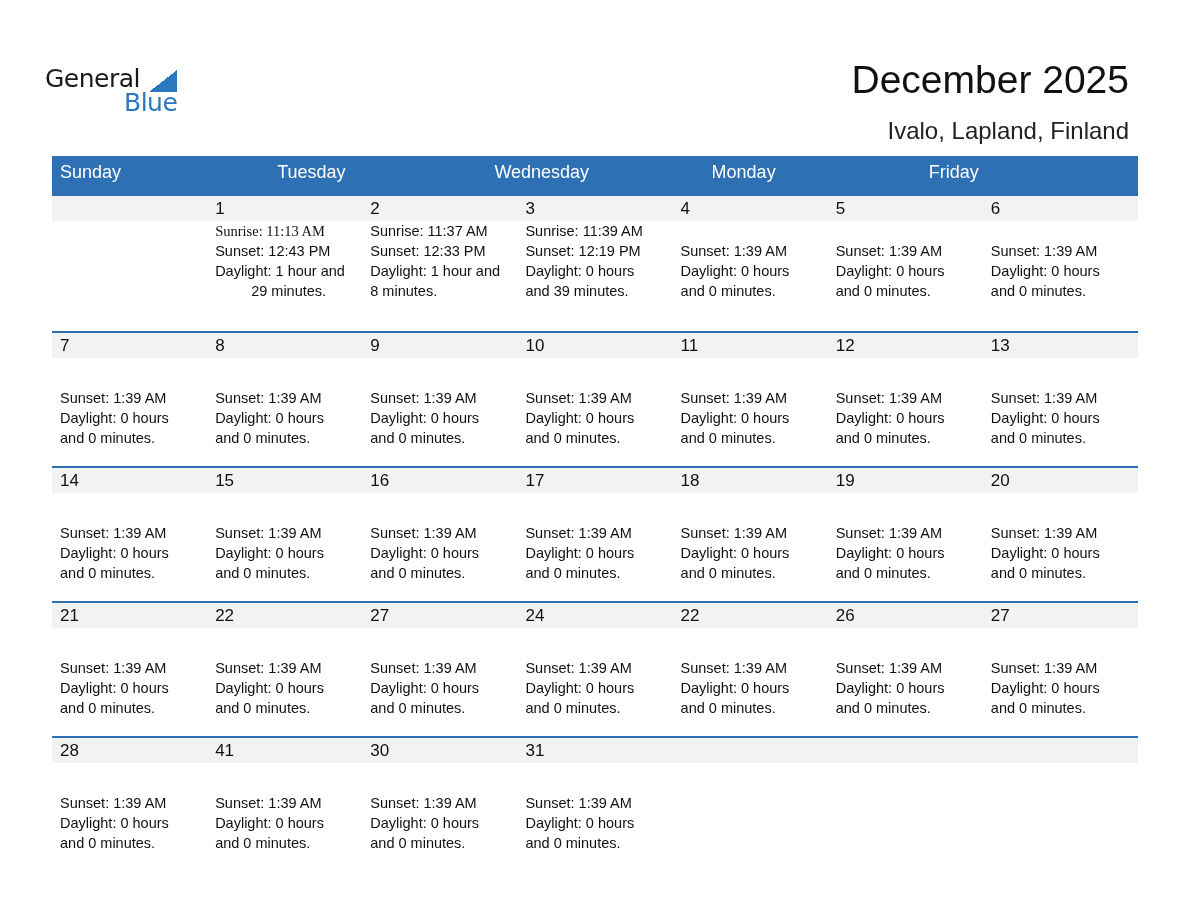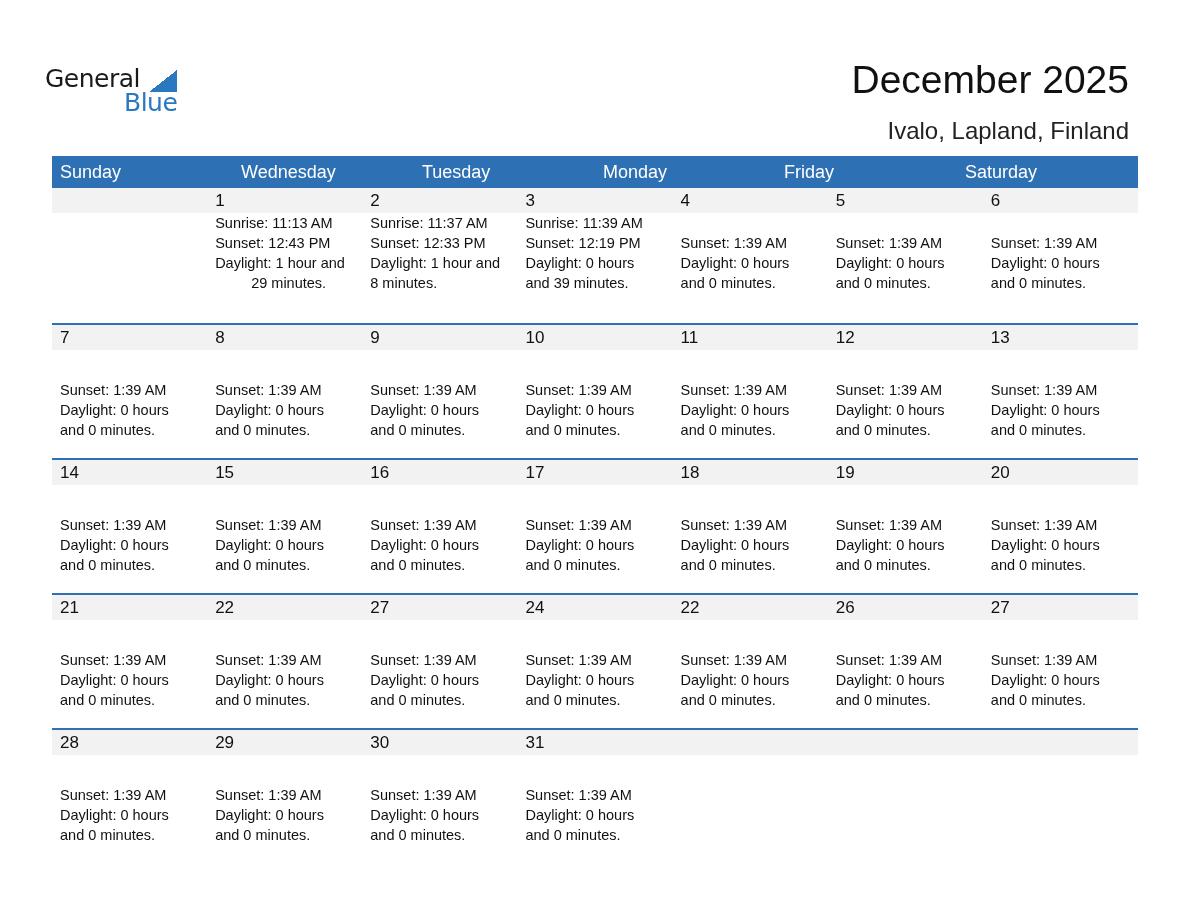--- a/index.html
+++ b/index.html
@@ -8,21 +8,21 @@
   .logo { position: absolute; left: 45px; top: 64px; width: 140px; height: 56px; }
   .logo .general { position: absolute; left: 0; top: 0; font-family: "DejaVu Sans", sans-serif;
                    font-size: 25px; color: #1a1a1a; letter-spacing: -0.5px; }
   .logo .blue { position: absolute; left: 79px; top: 24px; font-family: "DejaVu Sans", sans-serif;
                 font-size: 25px; color: #2a78c0; letter-spacing: -0.5px; }
   .logo .tri { position: absolute; left: 104px; top: 6px; width: 0; height: 0;
                border-left: 30px solid #2a78c0; border-top: 0 solid transparent; }
   .title { position: absolute; right: 59px; top: 58px; font-size: 39px; color: #111; }
   .subtitle { position: absolute; right: 59px; top: 117px; font-size: 24px; color: #222; }
   .cal { position: absolute; left: 52px; top: 156px; width: 1086px; }
-  .head { display: grid; grid-template-columns: repeat(6, 1fr); background: #2e70b4; height: 32px; }
+  .head { display: grid; grid-template-columns: repeat(5, 1fr); background: #2e70b4; height: 40px; }
   .head div { color: #ffffff; font-size: 18px; line-height: 32px; padding-left: 8px; }
   .week { border-top: 2px solid #2e70b4; height: 133px; position: relative; }
   .week.first { border-top: none; height: 135px; }
   .daterow { display: grid; grid-template-columns: repeat(7, 1fr); background: #f2f2f2; height: 25px; }
   .daterow div { font-size: 17px; line-height: 25px; padding-left: 8px; color: #111; }
   .inforow { display: grid; grid-template-columns: repeat(7, 1fr); }
   .cell { padding-left: 8px; font-size: 14.5px; line-height: 20px; color: #111; }
   .line { display: block; white-space: nowrap; }
 </style>
 </head>
@@ -33,41 +33,41 @@
   <span class="tri" style="border-left:0;border-right:0;width:28px;height:22px;background:linear-gradient(to top right,#2a78c0 50%,transparent 50%);transform:scaleX(-1) rotate(0deg);"></span>
   <span class="blue">Blue</span>
 </div>
 
 <div class="title">December 2025</div>
 <div class="subtitle">Ivalo, Lapland, Finland</div>
 
 <div class="cal">
   <div class="head" id="head">
       <div>Sunday</div>
+      <div>Tuesday</div>
       <div>Wednesday</div>
-      <div>Tuesday</div>
       <div>Monday</div>
       <div>Friday</div>
       <div>Saturday</div>
     </div>
   <div id="weeks">
       <div class="week first">
         <div class="daterow">
           <div></div>
           <div>1</div>
           <div>2</div>
           <div>3</div>
           <div>4</div>
           <div>5</div>
           <div>6</div>
         </div>
         <div class="inforow">
           <div class="cell"></div>
           <div class="cell">
-            <span class="line" style="min-height: 20px;">Sunrise: 11:13 AM</span>
+            <span class="line" style="min-height: 20px; font-family: Liberation Serif, serif;">Sunrise: 11:13 AM</span>
             <span class="line" style="min-height: 20px;">Sunset: 12:43 PM</span>
             <span class="line" style="min-height: 20px;">Daylight: 1 hour and</span>
             <span class="line" style="min-height: 20px; margin-left: 36px;">29 minutes.</span>
           </div>
           <div class="cell">
             <span class="line" style="min-height: 20px;">Sunrise: 11:37 AM</span>
             <span class="line" style="min-height: 20px;">Sunset: 12:33 PM</span>
             <span class="line" style="min-height: 20px;">Daylight: 1 hour and</span>
             <span class="line" style="min-height: 20px;">8 minutes.</span>
           </div>
@@ -258,21 +258,21 @@
             <span class="line" style="min-height: 20px;"></span>
             <span class="line" style="min-height: 20px;">Sunset: 1:39 AM</span>
             <span class="line" style="min-height: 20px;">Daylight: 0 hours</span>
             <span class="line" style="min-height: 20px;">and 0 minutes.</span>
           </div>
         </div>
       </div>
       <div class="week">
         <div class="daterow">
           <div>28</div>
-          <div>29</div>
+          <div>41</div>
           <div>30</div>
           <div>31</div>
           <div></div>
           <div></div>
           <div></div>
         </div>
         <div class="inforow" style="margin-top: 10px;">
           <div class="cell">
             <span class="line" style="min-height: 20px;"></span>
             <span class="line" style="min-height: 20px;">Sunset: 1:39 AM</span>

